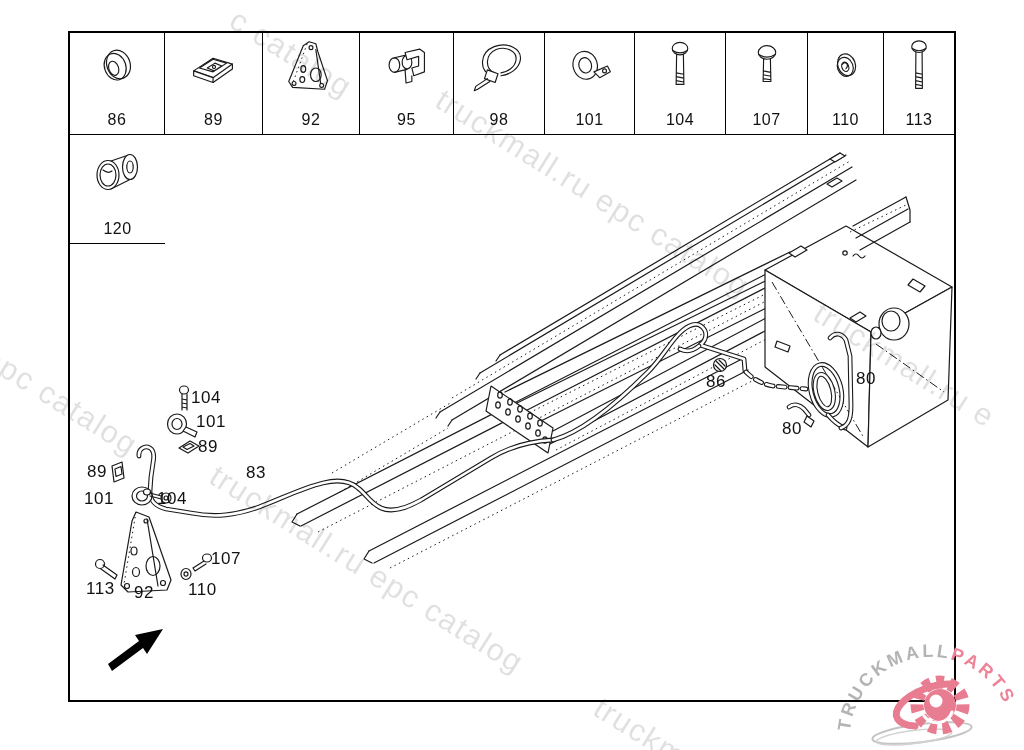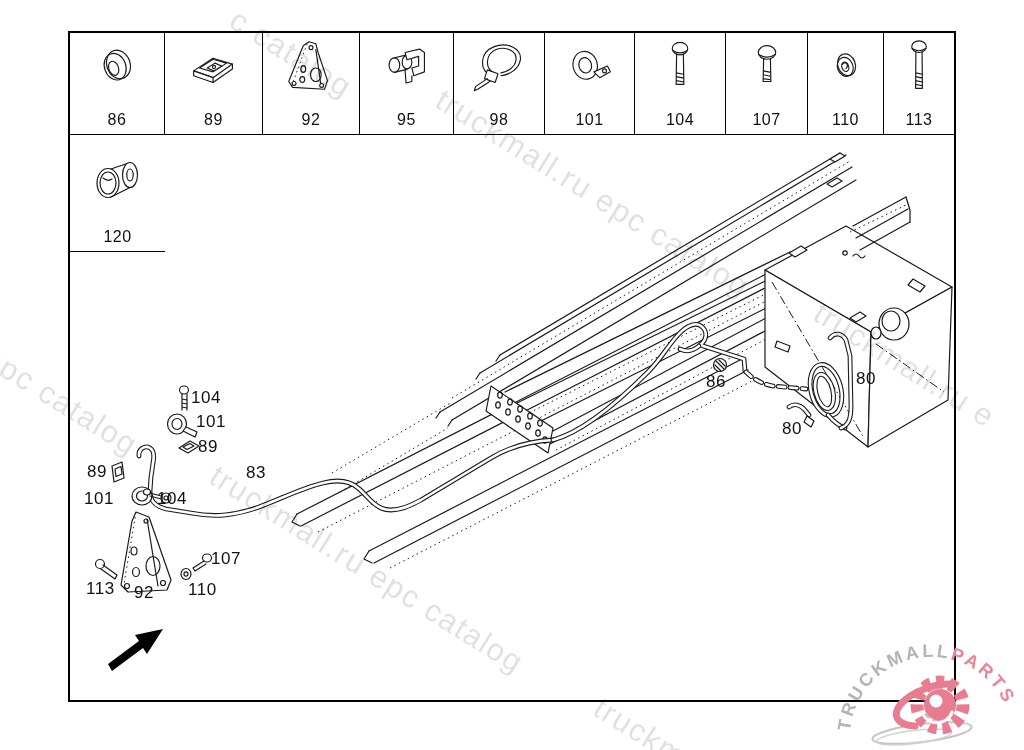--- a/index.html
+++ b/index.html
@@ -14,21 +14,21 @@
   .row1{display:flex;height:102px;border-bottom:1.5px solid #000;box-sizing:border-box;}
   .cell{position:relative;box-sizing:border-box;border-right:1.5px solid #000;}
   .cell:last-child{border-right:none;}
   .cell .num{
     position:absolute;bottom:5px;left:0;width:100%;text-align:center;
     font-size:16px;letter-spacing:0.5px;color:#111;
   }
   .cell svg{display:block;margin:3px auto 0;}
   .cell120{
     position:absolute;left:0;top:100.5px;width:95px;height:110px;
-    border-right:1.5px solid #000;border-bottom:1.5px solid #000;box-sizing:border-box;margin-top:8px;
+    border-right:1.5px solid #000;border-bottom:1.5px solid #000;box-sizing:border-box;
   }
   .art{position:absolute;left:0;top:0;width:1024px;height:750px;z-index:3;pointer-events:none;}
   .callout{
     position:absolute;z-index:4;font-size:17px;letter-spacing:0.5px;color:#111;
     line-height:1;pointer-events:auto;cursor:default;
   }
   .wm{
     position:absolute;z-index:5;color:rgba(0,0,0,0.12);font-size:31px;
     letter-spacing:1.5px;white-space:nowrap;transform-origin:0 0;
     transform:rotate(32deg);pointer-events:none;font-weight:400;

